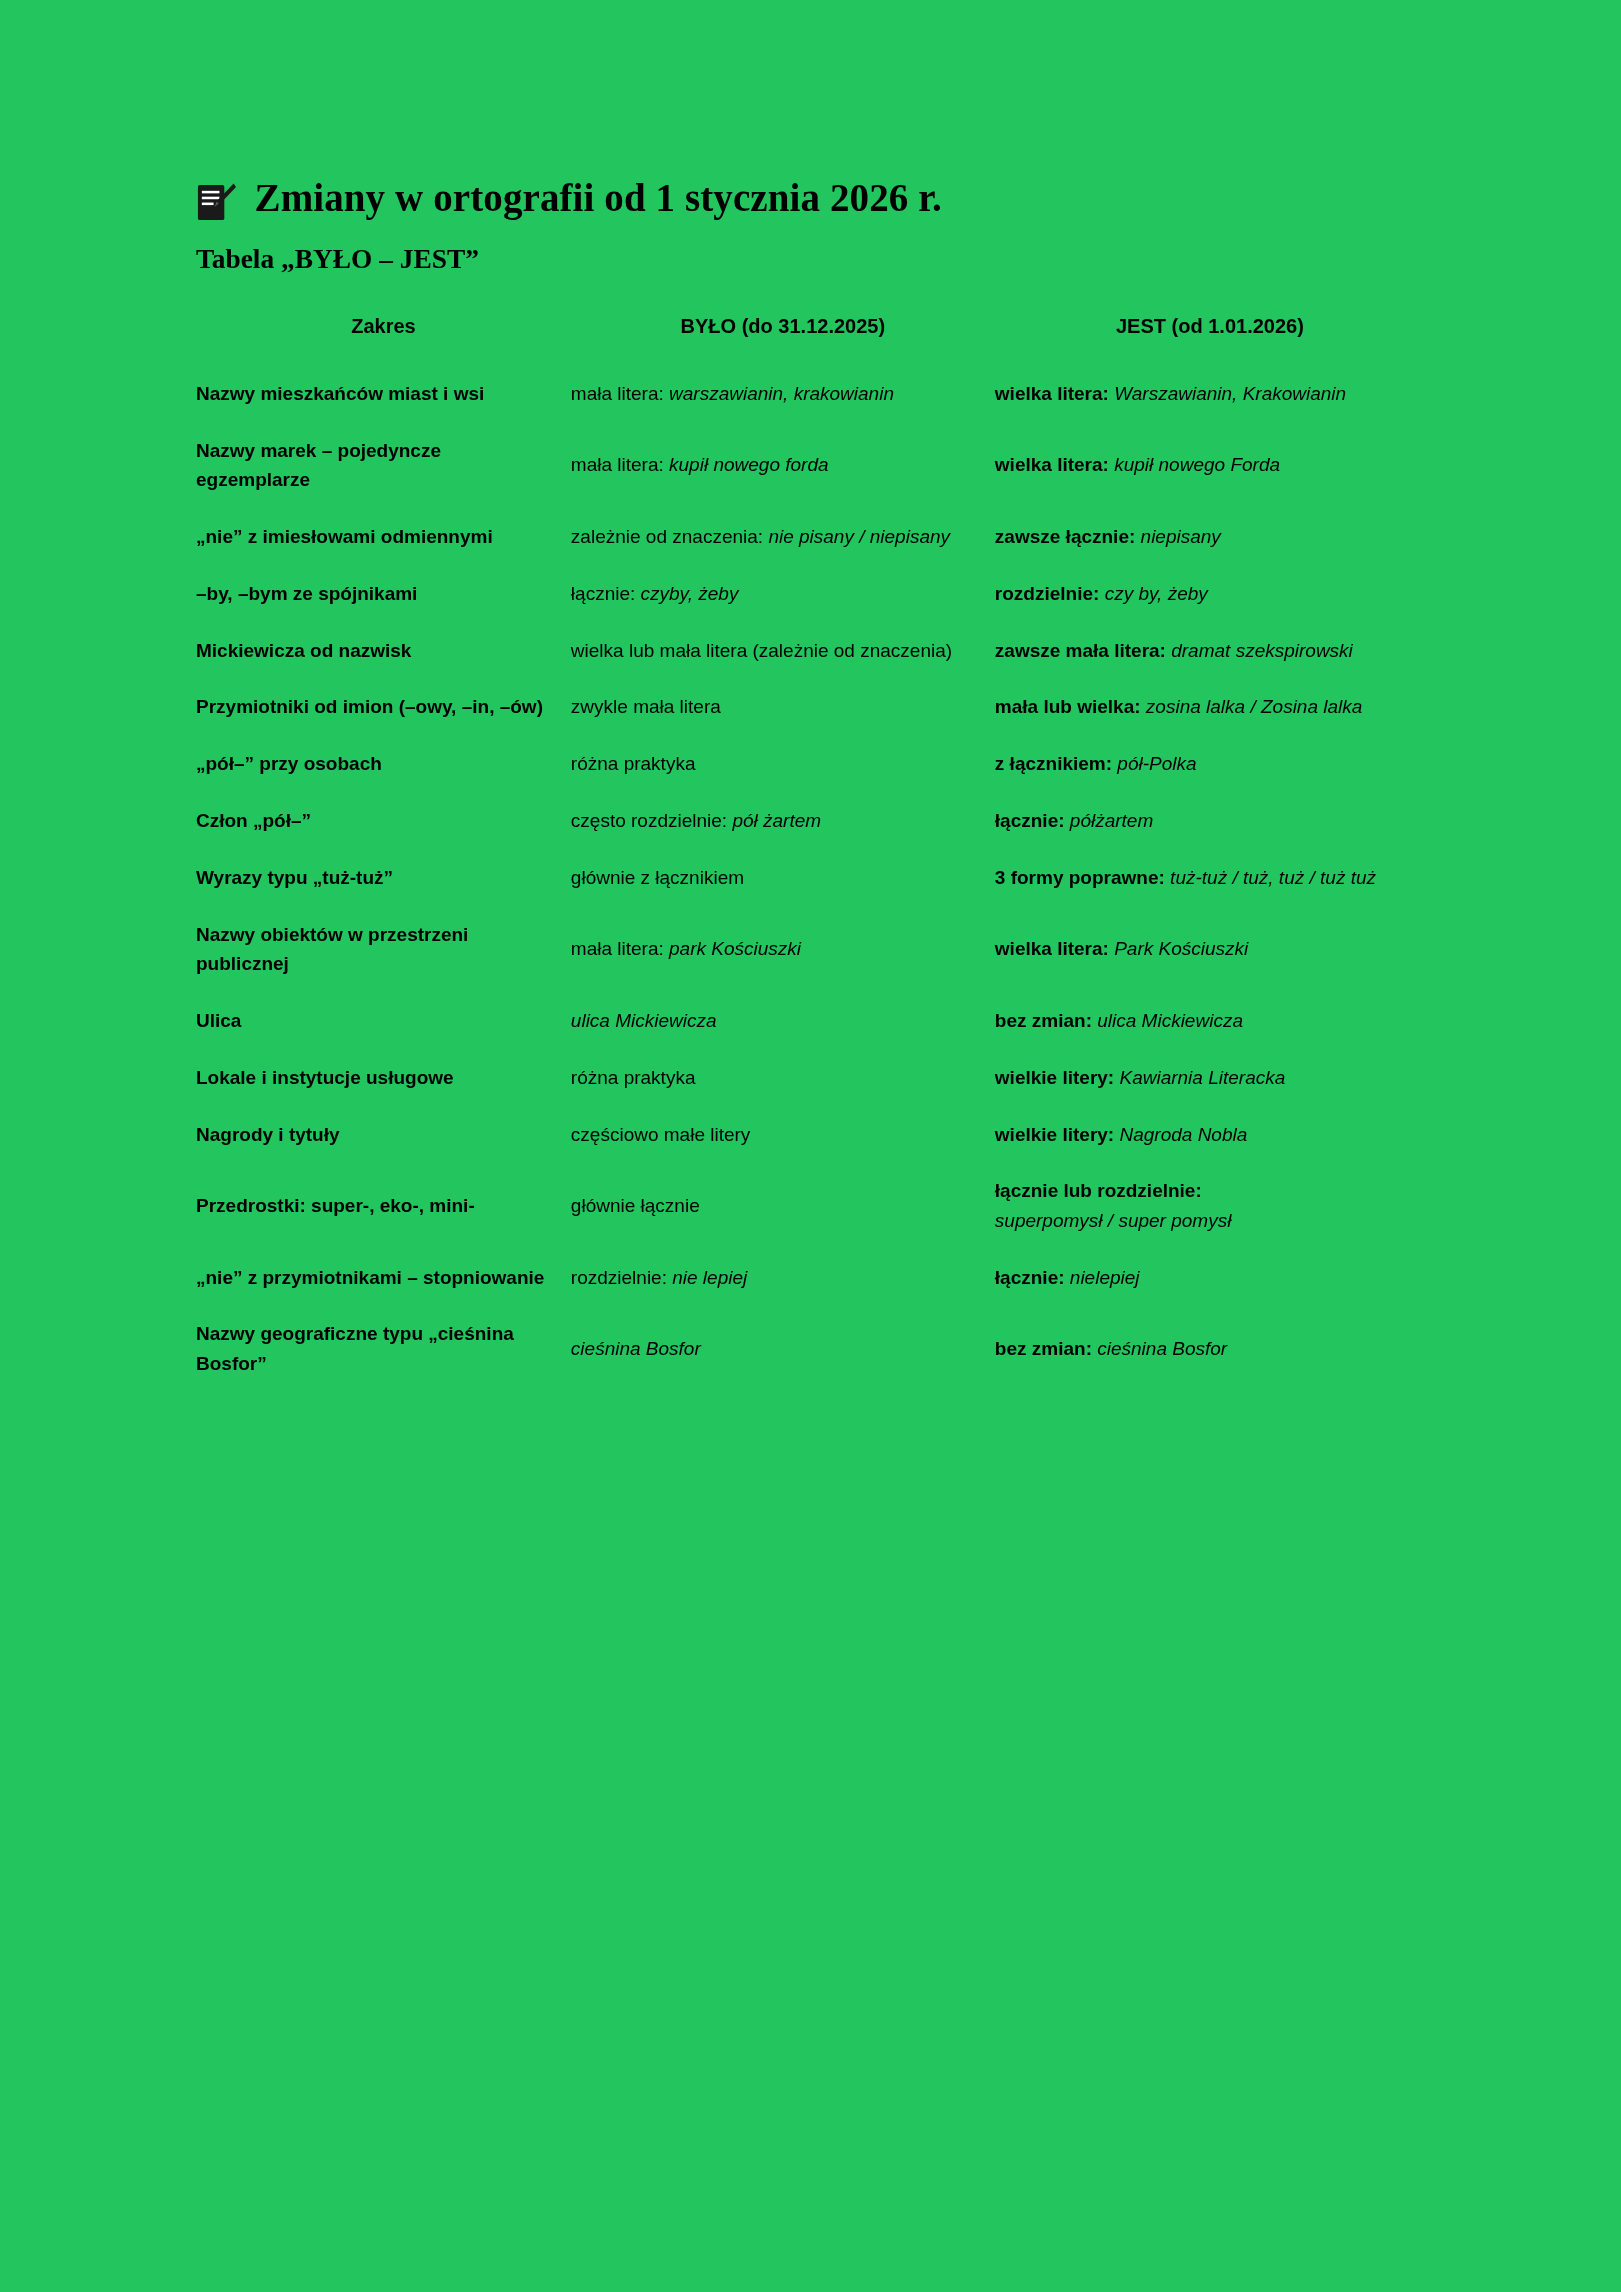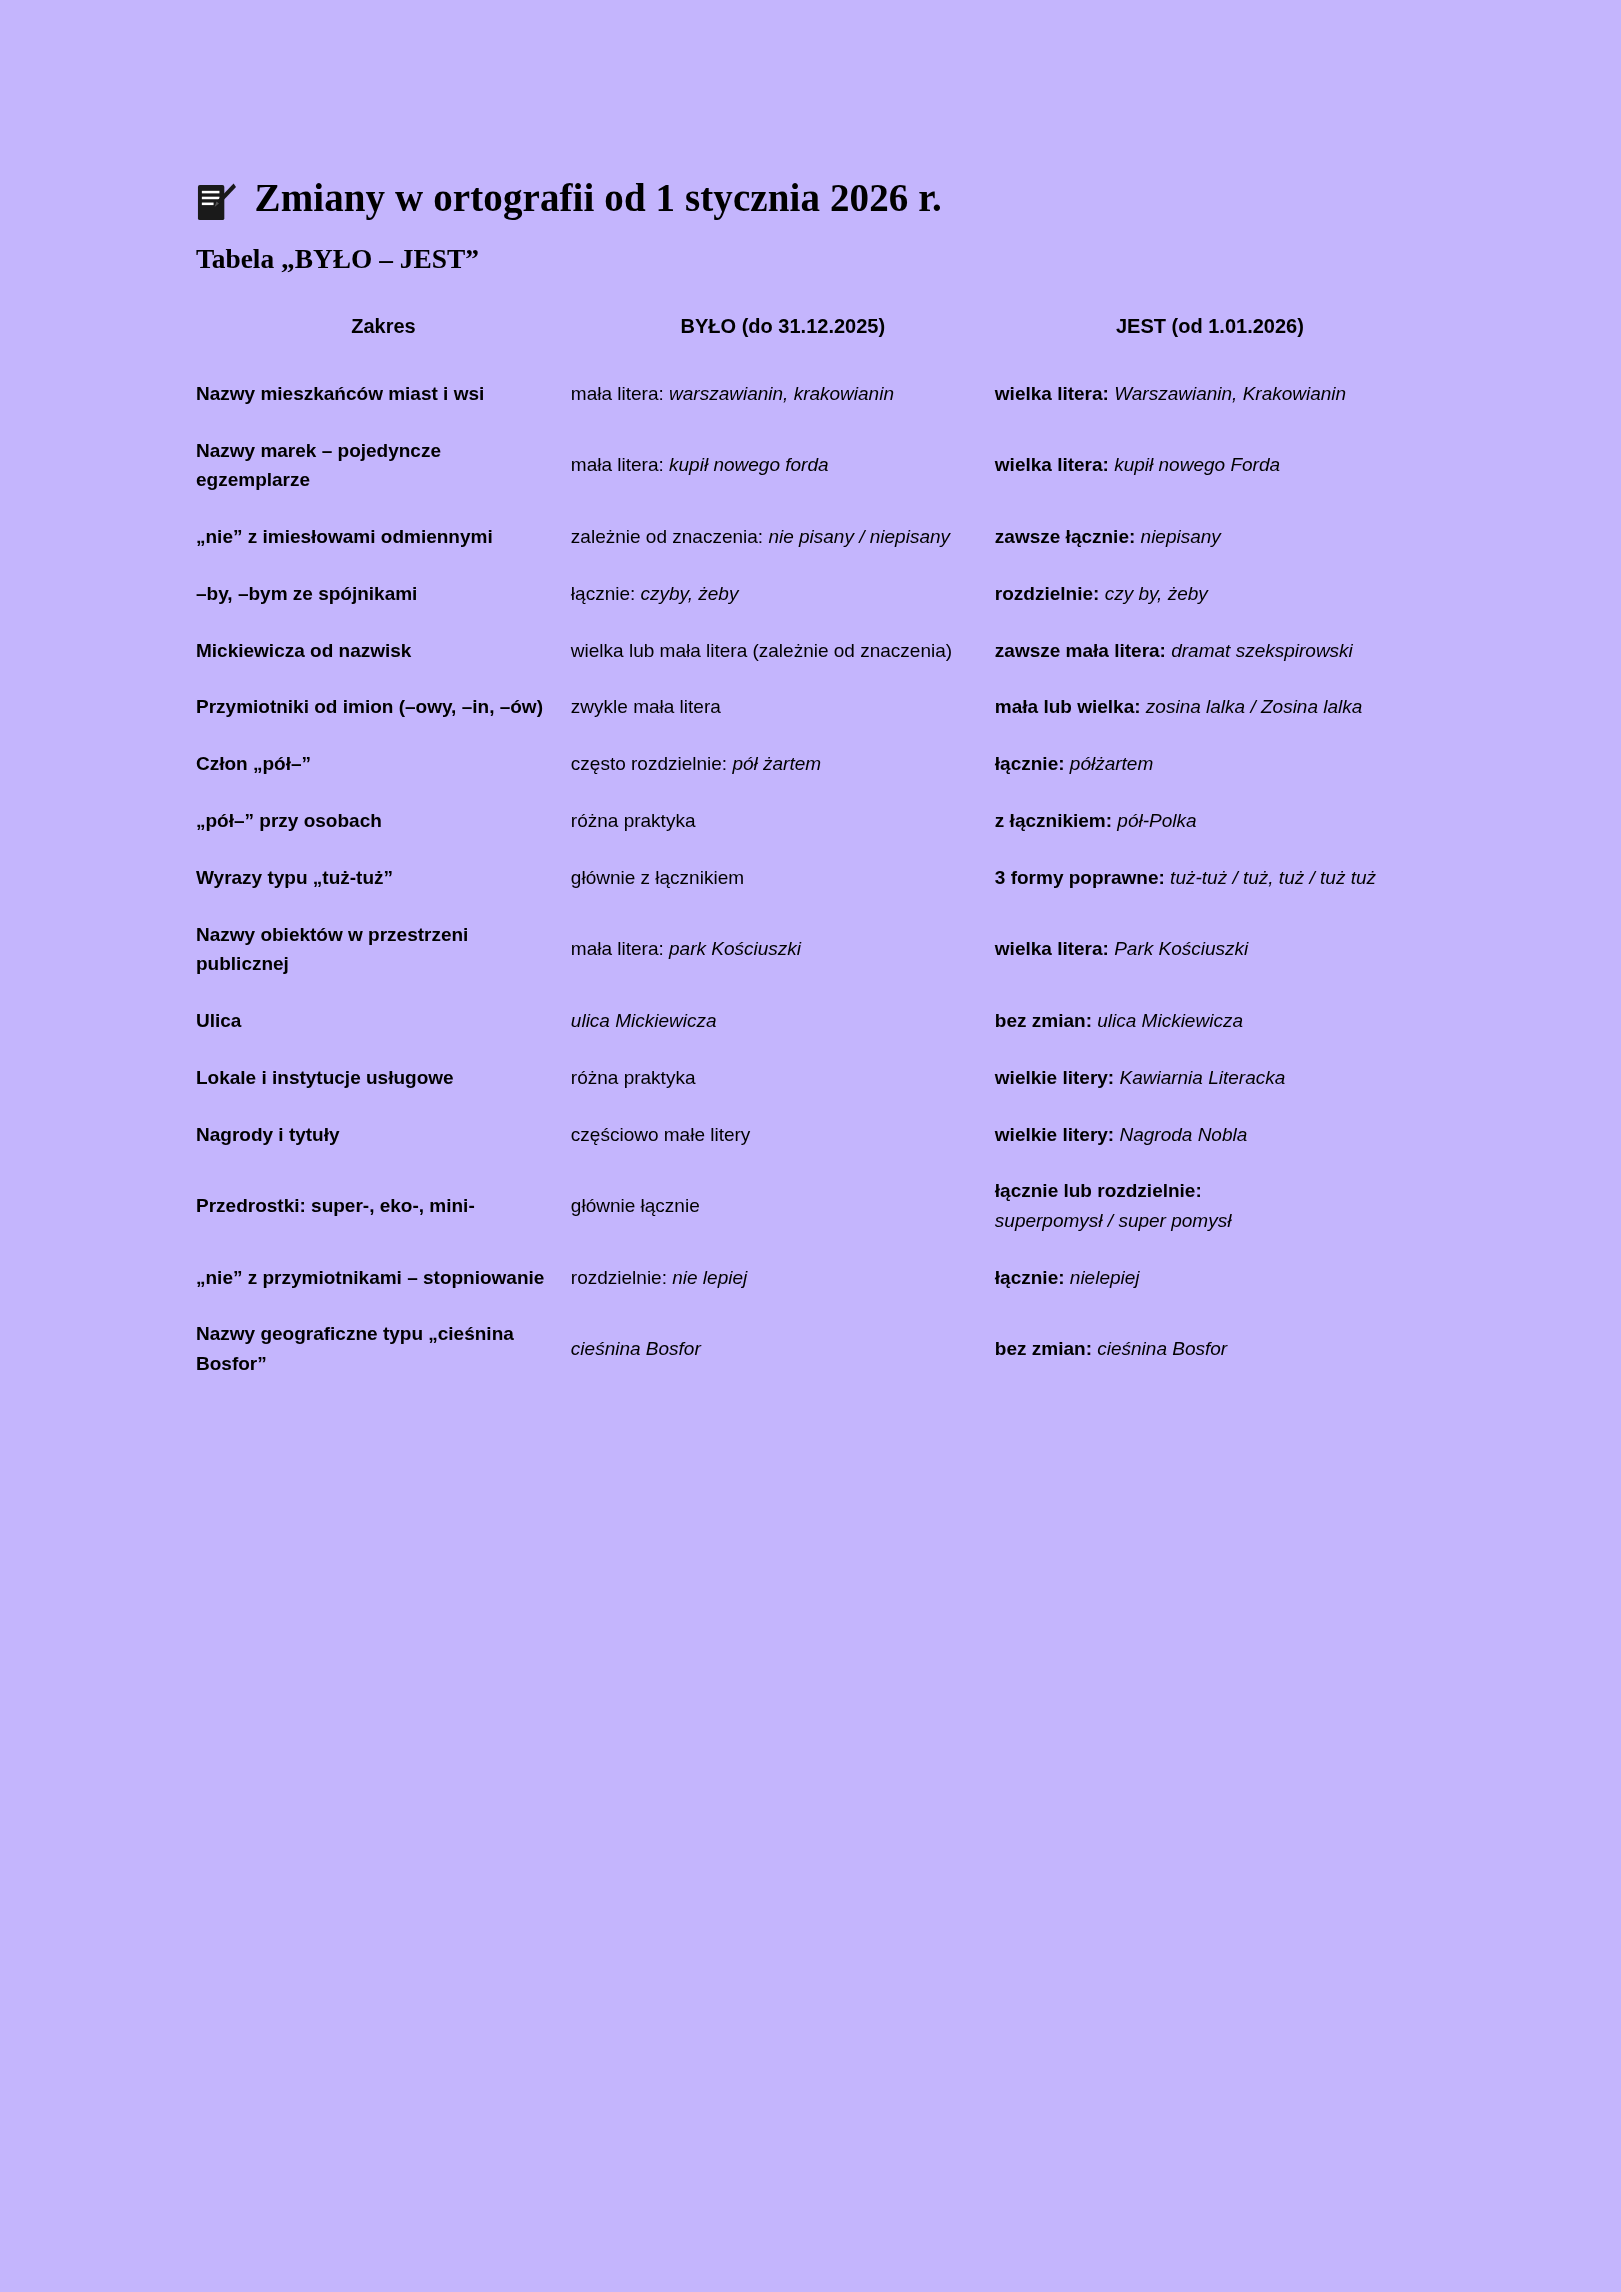--- a/index.html
+++ b/index.html
@@ -12,21 +12,21 @@
     min-height: 2293px;
     font-family: "Liberation Sans", sans-serif;
     color: #000000;
     -webkit-font-smoothing: antialiased;
   }
   .page {
     width: 1621px;
     min-height: 2293px;
     box-sizing: border-box;
     padding: 176px 196px 118px 196px;
-    background: #c4b5fd;
+    background: #22c55e;
   }
 
   
   .title-row {
     display: flex;
     align-items: flex-start;
     gap: 17.6px;
     margin: 0 0 9.8px 0;
   }
   .title-icon {
@@ -154,30 +154,30 @@
         <td class="col-scope">Mickiewicza od nazwisk</td>
         <td class="col-was"><span class="normal">wielka lub mała litera (zależnie od znaczenia)</span> <span class="ex"></span></td>
         <td class="col-is"><span class="lead">zawsze mała litera:</span> <span class="ex">dramat szekspirowski</span></td>
       </tr>
       <tr>
         <td class="col-scope">Przymiotniki od imion (–owy, –in, –ów)</td>
         <td class="col-was"><span class="normal">zwykle mała litera</span> <span class="ex"></span></td>
         <td class="col-is"><span class="lead">mała lub wielka:</span> <span class="ex">zosina lalka / Zosina lalka</span></td>
       </tr>
       <tr>
+        <td class="col-scope">„pół–” przy osobach</td>
+        <td class="col-was"><span class="normal">różna praktyka</span> <span class="ex"></span></td>
+        <td class="col-is"><span class="lead">z łącznikiem:</span> <span class="ex">pół-Polka</span></td>
+      </tr>
+      <tr>
         <td class="col-scope">Człon „pół–”</td>
         <td class="col-was"><span class="normal">często rozdzielnie:</span> <span class="ex">pół żartem</span></td>
         <td class="col-is"><span class="lead">łącznie:</span> <span class="ex">półżartem</span></td>
       </tr>
       <tr>
-        <td class="col-scope">„pół–” przy osobach</td>
-        <td class="col-was"><span class="normal">różna praktyka</span> <span class="ex"></span></td>
-        <td class="col-is"><span class="lead">z łącznikiem:</span> <span class="ex">pół-Polka</span></td>
-      </tr>
-      <tr>
         <td class="col-scope">Wyrazy typu „tuż-tuż”</td>
         <td class="col-was"><span class="normal">głównie z łącznikiem</span> <span class="ex"></span></td>
         <td class="col-is"><span class="lead">3 formy poprawne:</span> <span class="ex">tuż-tuż / tuż, tuż / tuż tuż</span></td>
       </tr>
       <tr>
         <td class="col-scope">Nazwy obiektów w przestrzeni publicznej</td>
         <td class="col-was"><span class="normal">mała litera:</span> <span class="ex">park Kościuszki</span></td>
         <td class="col-is"><span class="lead">wielka litera:</span> <span class="ex">Park Kościuszki</span></td>
       </tr>
       <tr>

